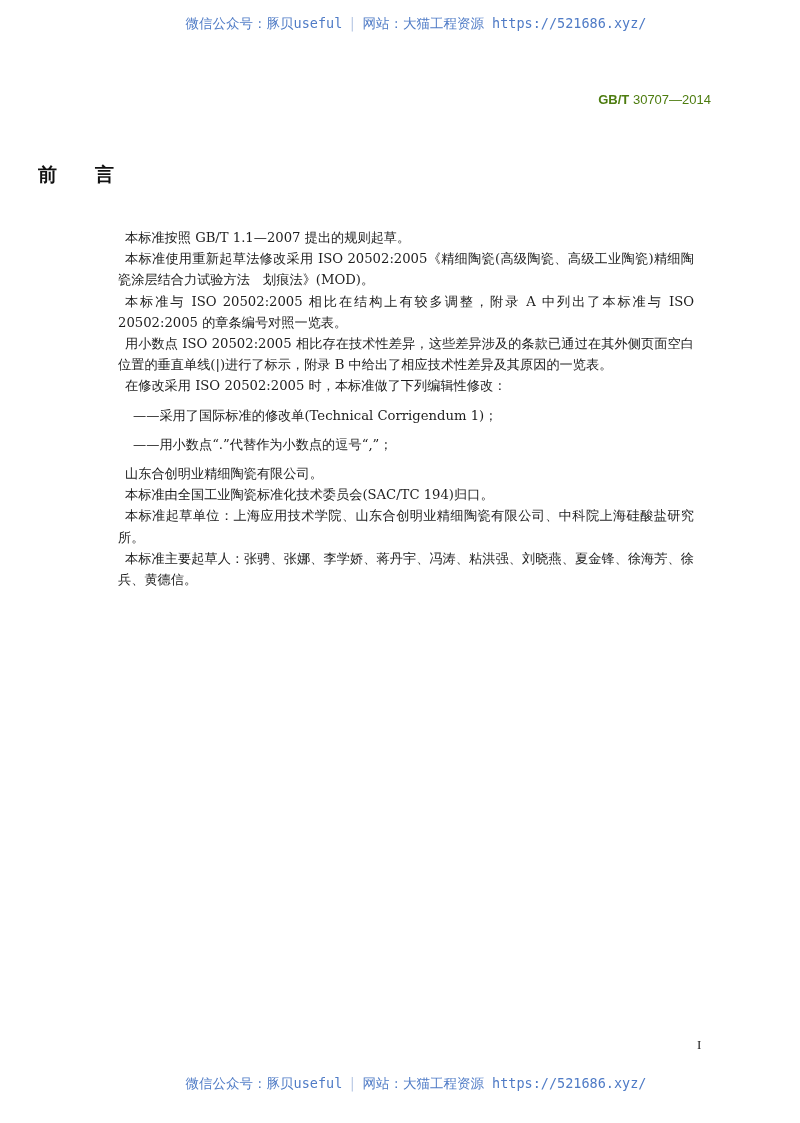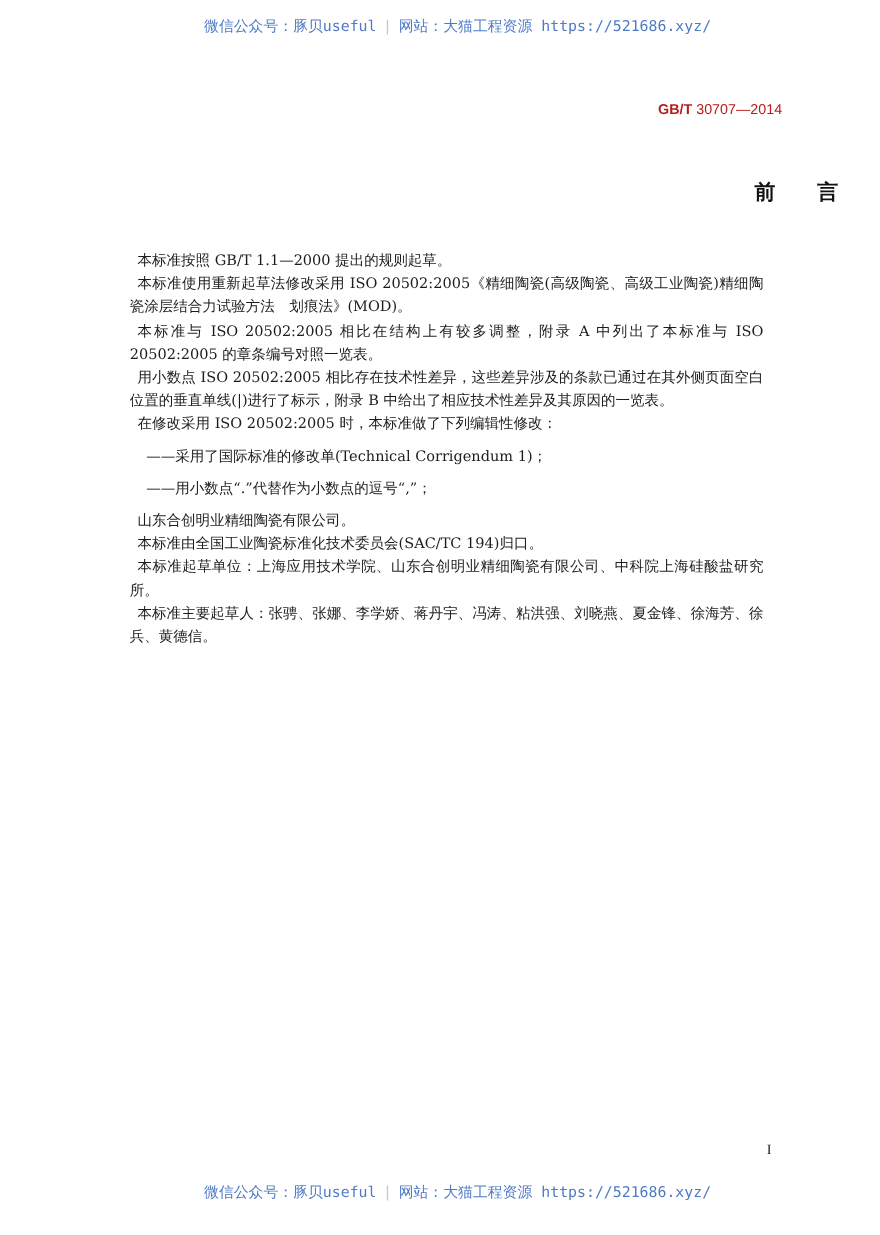--- a/index.html
+++ b/index.html
@@ -13,26 +13,26 @@
       font-family: "DejaVu Sans Mono", "Liberation Mono", monospace;
       font-size: 13.5px; color: #4f7bc6; letter-spacing: 0px;
       white-space: nowrap;
     }
     .watermark.top { top: 15px; }
     .watermark.bottom { top: 1075px; }
     .wm-sep { color: #b8c8e4; margin: 0 6px; }
     .std-code {
       position: absolute; top: 92px; right: 89px;
       font-family: "Liberation Sans", "DejaVu Sans", sans-serif;
-      font-size: 13px; font-weight: bold; color: #b91c1c;
+      font-size: 13px; font-weight: bold; color: #4d7c0f;
       white-space: nowrap;
     }
     .std-code .num { font-weight: normal; font-family: "Liberation Sans", sans-serif; }
     .title {
-      position: absolute; top: 162px; left: 0; width: 800px; text-align: right;
+      position: absolute; top: 162px; left: 0; width: 800px; text-align: left;
       font-family: Liberation Mono, monospace; font-weight: bold;
       font-size: 19px; letter-spacing: 38px; color: #111;
       padding-left: 38px; box-sizing: border-box;
     }
     .content {
       position: absolute; top: 227px; left: 118px; width: 576px;
       font-size: 13.2px; line-height: 21.2px; color: #1c1c1c;
     }
     .para { margin: 0; text-indent: 7px; text-align: justify; text-align-last: left; }
     .item { margin: 8px; padding-left: 7px; }
@@ -49,21 +49,21 @@
 </div>
 
 <div class="std-code">
   <span>GB/T</span>
   <span class="num">30707—2014</span>
 </div>
 
 <div class="title">前言</div>
 
 <div class="content">
-  <p class="para">本标准按照 GB/T 1.1—2000 提出的规则起草。</p>
+  <p class="para">本标准按照 GB/T 1.1—2007 提出的规则起草。</p>
   <p class="para">本标准使用重新起草法修改采用 ISO 20502:2005《精细陶瓷(高级陶瓷、高级工业陶瓷)精细陶瓷涂层结合力试验方法　划痕法》(MOD)。</p>
   <p class="para">本标准与 ISO 20502:2005 相比在结构上有较多调整，附录 A 中列出了本标准与 ISO 20502:2005 的章条编号对照一览表。</p>
   <p class="para">用小数点 ISO 20502:2005 相比存在技术性差异，这些差异涉及的条款已通过在其外侧页面空白位置的垂直单线(|)进行了标示，附录 B 中给出了相应技术性差异及其原因的一览表。</p>
   <p class="para">在修改采用 ISO 20502:2005 时，本标准做了下列编辑性修改：</p>
   <p class="item">——采用了国际标准的修改单(Technical Corrigendum 1)；</p>
   <p class="item">——用小数点“.”代替作为小数点的逗号“,”；</p>
   <p class="para">山东合创明业精细陶瓷有限公司。</p>
   <p class="para">本标准由全国工业陶瓷标准化技术委员会(SAC/TC 194)归口。</p>
   <p class="para">本标准起草单位：上海应用技术学院、山东合创明业精细陶瓷有限公司、中科院上海硅酸盐研究所。</p>
   <p class="para">本标准主要起草人：张骋、张娜、李学娇、蒋丹宇、冯涛、粘洪强、刘晓燕、夏金锋、徐海芳、徐兵、黄德信。</p>

